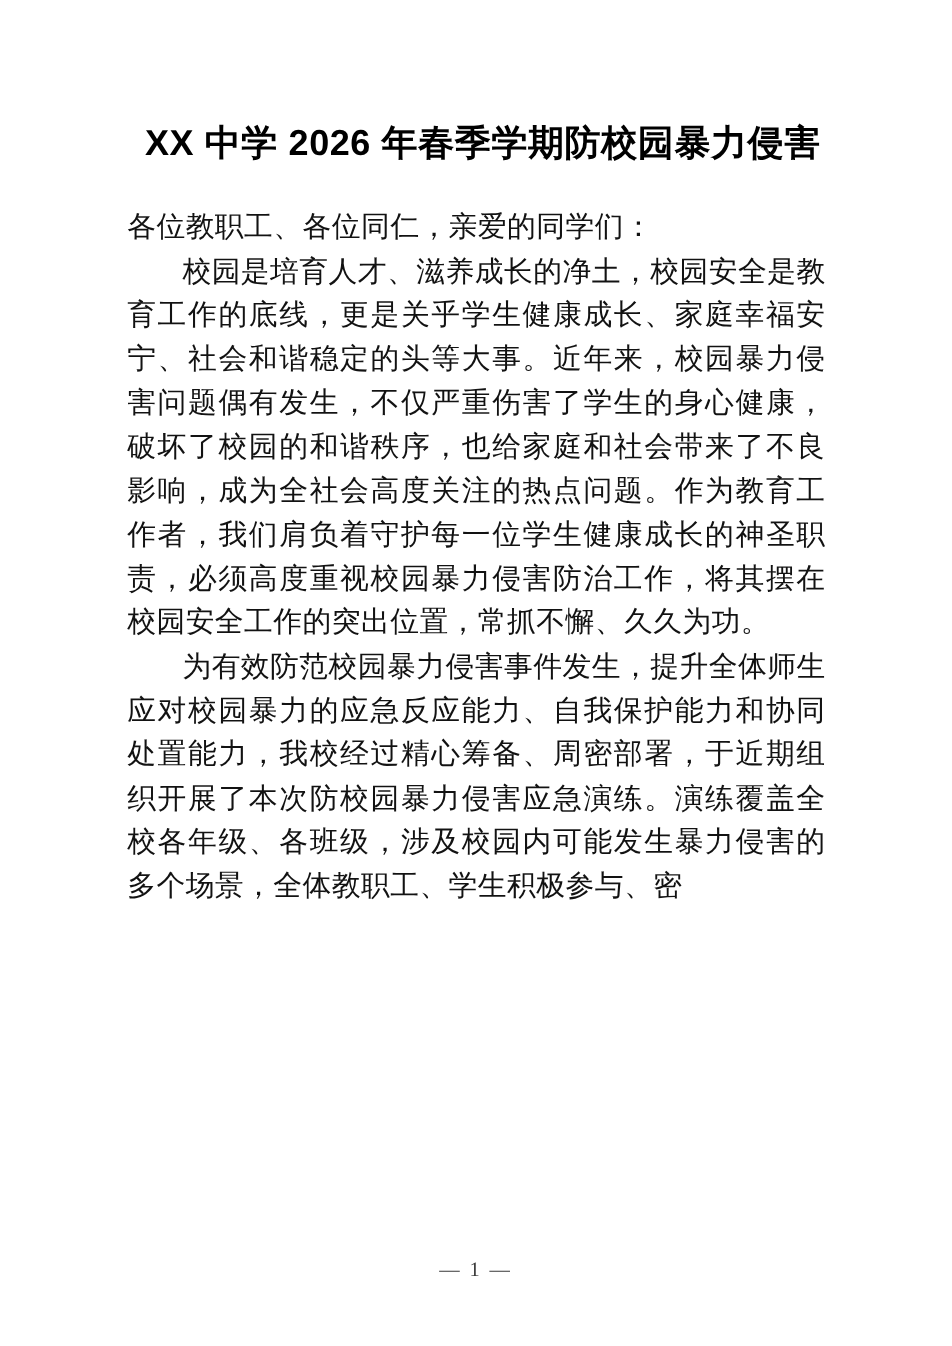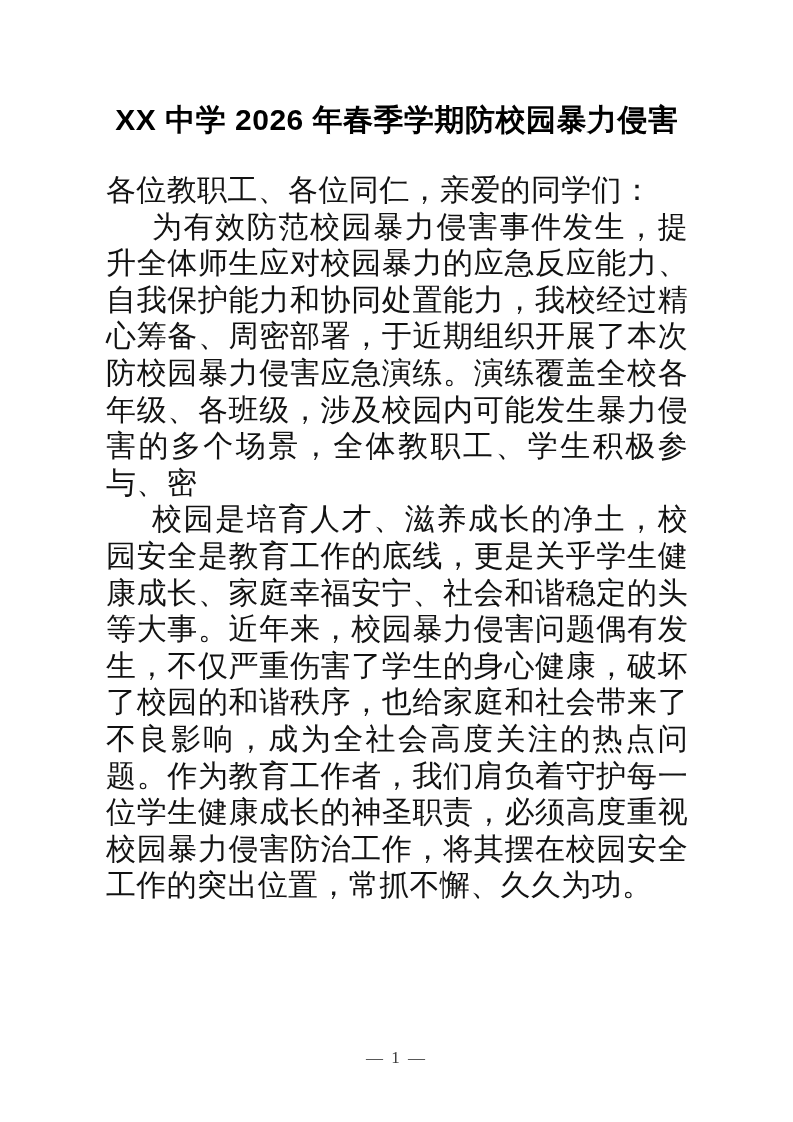--- a/index.html
+++ b/index.html
@@ -27,31 +27,31 @@
     top: 98px;
     width: 582px;
   }
 
   
   .doc-title {
     font-family: "Liberation Sans", "DejaVu Sans", sans-serif;
     font-weight: bold;
     font-size: 30px;
     line-height: 44px;
-    text-align: center;
+    text-align: right;
     letter-spacing: 0.5px;
     color: #000000;
     margin: 0 0 30px 0;
     padding: 0 4px;
   }
 
   
   .para {
     font-family: "Liberation Serif", "DejaVu Serif", serif;
-    font-size: 30px;
+    font-size: 24px;
     line-height: 36.6px;
     text-align: justify;
     text-justify: inter-character;
     color: #121212;
     margin: 0;
     letter-spacing: 0.35px;
     text-indent: 0;
   }
   .para.indent {
     text-indent: 46px;
@@ -77,21 +77,21 @@
 
   <div class="doc-body">
 
     <h1 class="doc-title">
       <span>XX 中学 2026 年春季学期防校园暴力侵害</span><br>
     </h1>
 
     <p class="para">各位教职工、各位同仁，亲爱的同学们：</p>
 
 
+    <p class="para indent">校园是培育人才、滋养成长的净土，校园安全是教育工作的底线，更是关乎学生健康成长、家庭幸福安宁、社会和谐稳定的头等大事。近年来，校园暴力侵害问题偶有发生，不仅严重伤害了学生的身心健康，破坏了校园的和谐秩序，也给家庭和社会带来了不良影响，成为全社会高度关注的热点问题。作为教育工作者，我们肩负着守护每一位学生健康成长的神圣职责，必须高度重视校园暴力侵害防治工作，将其摆在校园安全工作的突出位置，常抓不懈、久久为功。</p>
+
     <p class="para indent">为有效防范校园暴力侵害事件发生，提升全体师生应对校园暴力的应急反应能力、自我保护能力和协同处置能力，我校经过精心筹备、周密部署，于近期组织开展了本次防校园暴力侵害应急演练。演练覆盖全校各年级、各班级，涉及校园内可能发生暴力侵害的多个场景，全体教职工、学生积极参与、密</p>
-
-    <p class="para indent">校园是培育人才、滋养成长的净土，校园安全是教育工作的底线，更是关乎学生健康成长、家庭幸福安宁、社会和谐稳定的头等大事。近年来，校园暴力侵害问题偶有发生，不仅严重伤害了学生的身心健康，破坏了校园的和谐秩序，也给家庭和社会带来了不良影响，成为全社会高度关注的热点问题。作为教育工作者，我们肩负着守护每一位学生健康成长的神圣职责，必须高度重视校园暴力侵害防治工作，将其摆在校园安全工作的突出位置，常抓不懈、久久为功。</p>
 
   </div>
 
   <div class="page-footer">— 1 —</div>
 
 </div>
 
 </body></html>

